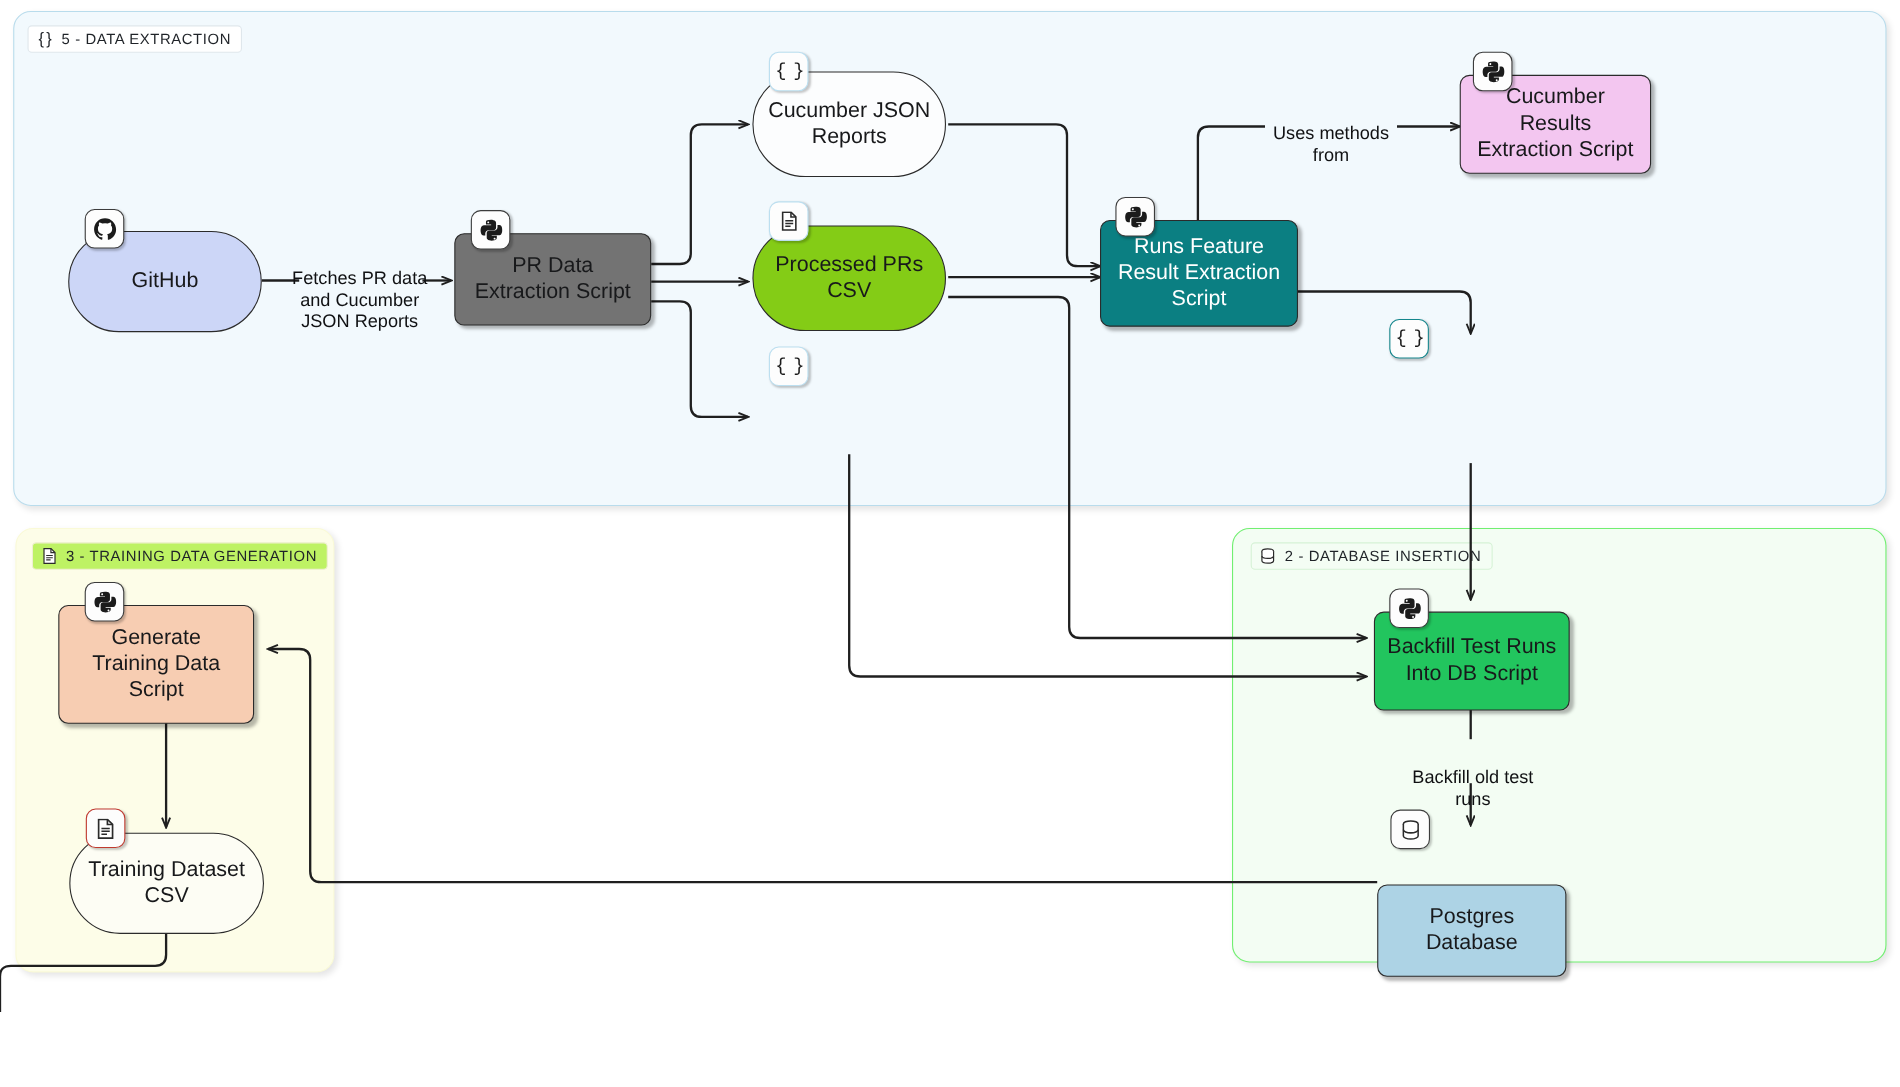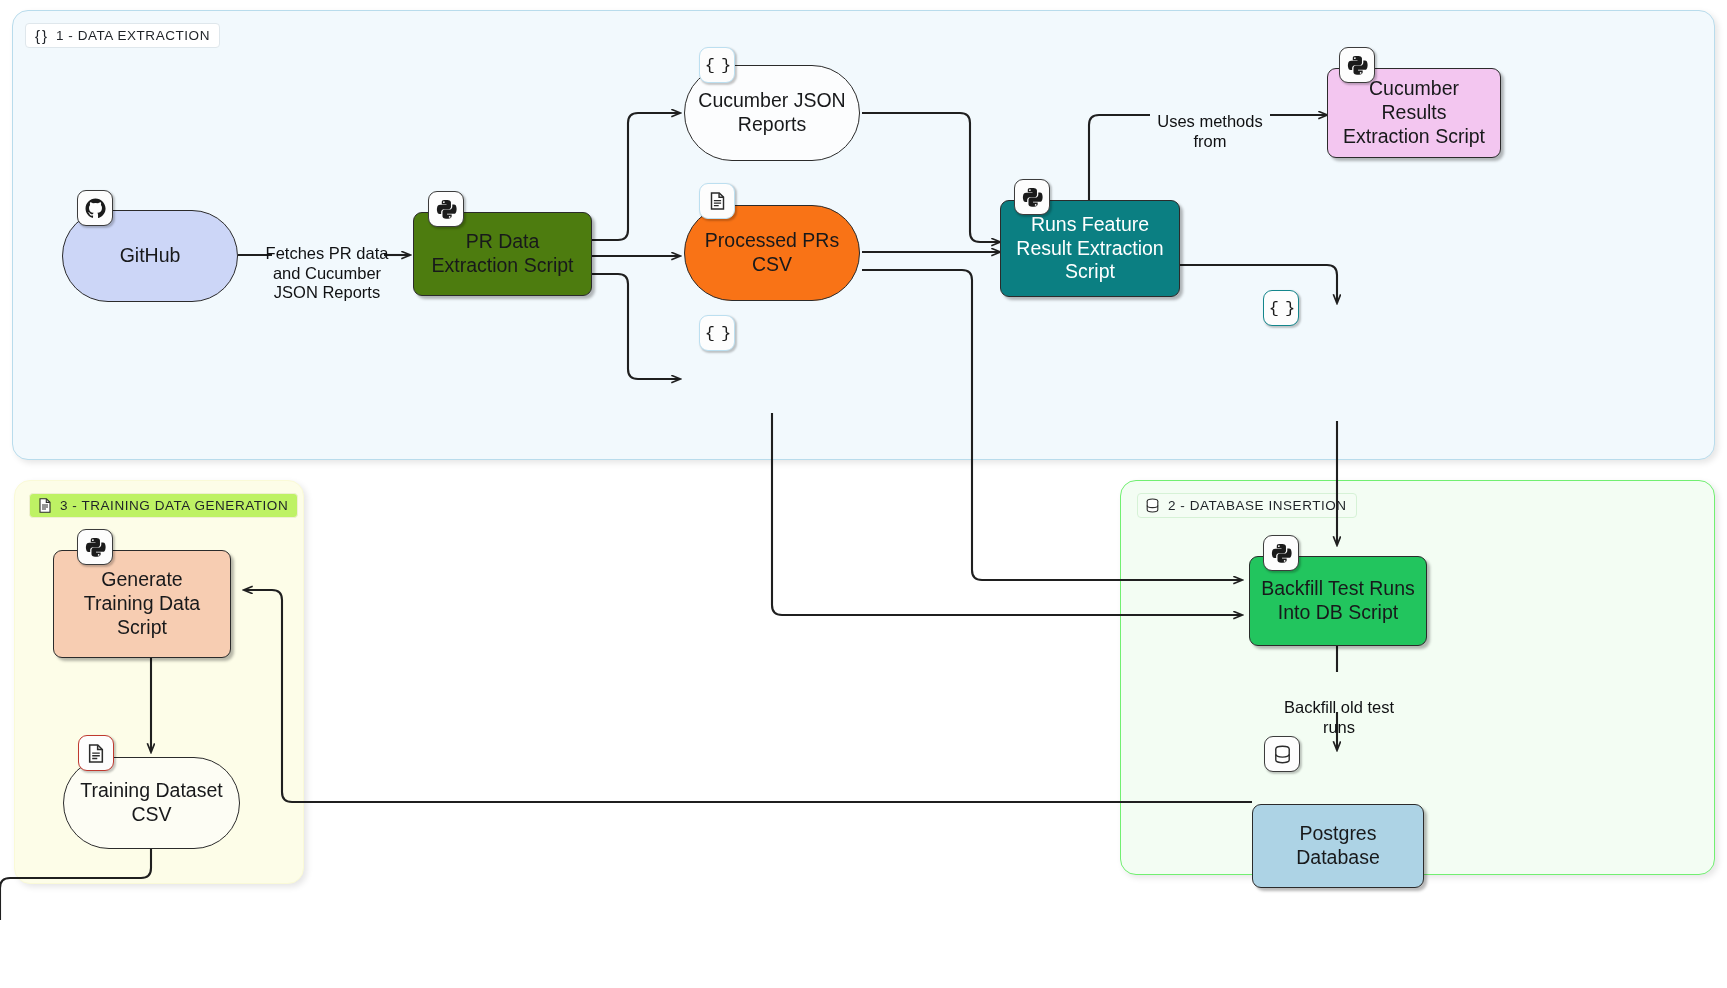--- a/index.html
+++ b/index.html
@@ -26,23 +26,23 @@
 
   
   .node{position:absolute;box-sizing:border-box;display:flex;align-items:center;
         justify-content:center;text-align:center;line-height:1.22;
         font-size:19.5px;color:#18191b;padding:6px 10px;}
   .node.rect{border-radius:9px;border:1.4px solid #2b2b2b;
              box-shadow:3px 3px 3px rgba(0,0,0,.28);}
   .node.stadium{border-radius:200px;border:1.6px solid #2b2b2b;}
 
   .n-github   {background:#ccd6f7;border-color:#3b3b3b;justify-content:center;}
-  .n-prscript {background:#4d7c0f;border-color:#2b2b2b;}
+  .n-prscript {background:#737373;border-color:#2b2b2b;}
   .n-cucjson  {background:#fcfdfe;border-color:#b6dcef;}
-  .n-prcsv    {background:#f97316;border-color:#b6dcef;justify-content:flex-end;}
+  .n-prcsv    {background:#84cc16;border-color:#b6dcef;justify-content:flex-end;}
   .n-rundata  {background:#fcfdfe;border-color:#b6dcef;}
   .n-runsfeat {background:#0b7f82;border-color:#1a1a1a;color:#ffffff;}
   .n-cucres   {background:#f3c6f0;border-color:#2b2b2b;}
   .n-runfeatres{background:#fcfdfe;border-color:#14868c;}
   .n-backfill {background:#22c55e;border-color:#2b2b2b;justify-content:flex-end;}
   .n-postgres {background:#add3e5;border-color:#2b2b2b;margin-top:44px;}
   .n-gentrain {background:#f7cdb2;border-color:#2b2b2b;}
   .n-traincsv {background:#fdfdf4;border-color:#c0392f;}
 
   
@@ -60,21 +60,21 @@
           line-height:1.2;white-space:pre-line;}
 </style>
 </head>
 <body>
 
 <div id="stage">
 
   <div class="group extraction" style="left:12px;top:10px;width:1703px;height:450px;">
     <div class="group-label" style="left:12px;top:12px;">
       <span class="ic brace">{&nbsp;}</span>
-      <span>1 - DATA EXTRACTION</span>
+      <span>5 - DATA EXTRACTION</span>
     </div>
   </div>
 
   <div class="group training" style="left:14px;top:480px;width:290px;height:404px;">
     <div class="group-label" style="left:14px;top:12px;">
       <span class="ic">
         <svg width="14" height="15" viewBox="0 0 14 15">
             <path d="M2 .8h6.4L12 4.3v9.9H2z" fill="#fff" stroke="#2b2b2b" stroke-width="1.1"></path>
             <path d="M8.3 1v3.4H11.8" fill="none" stroke="#2b2b2b" stroke-width="1.1"></path>
             <path d="M4 7h6M4 9h6M4 11h4" stroke="#2b2b2b" stroke-width="1"></path>

